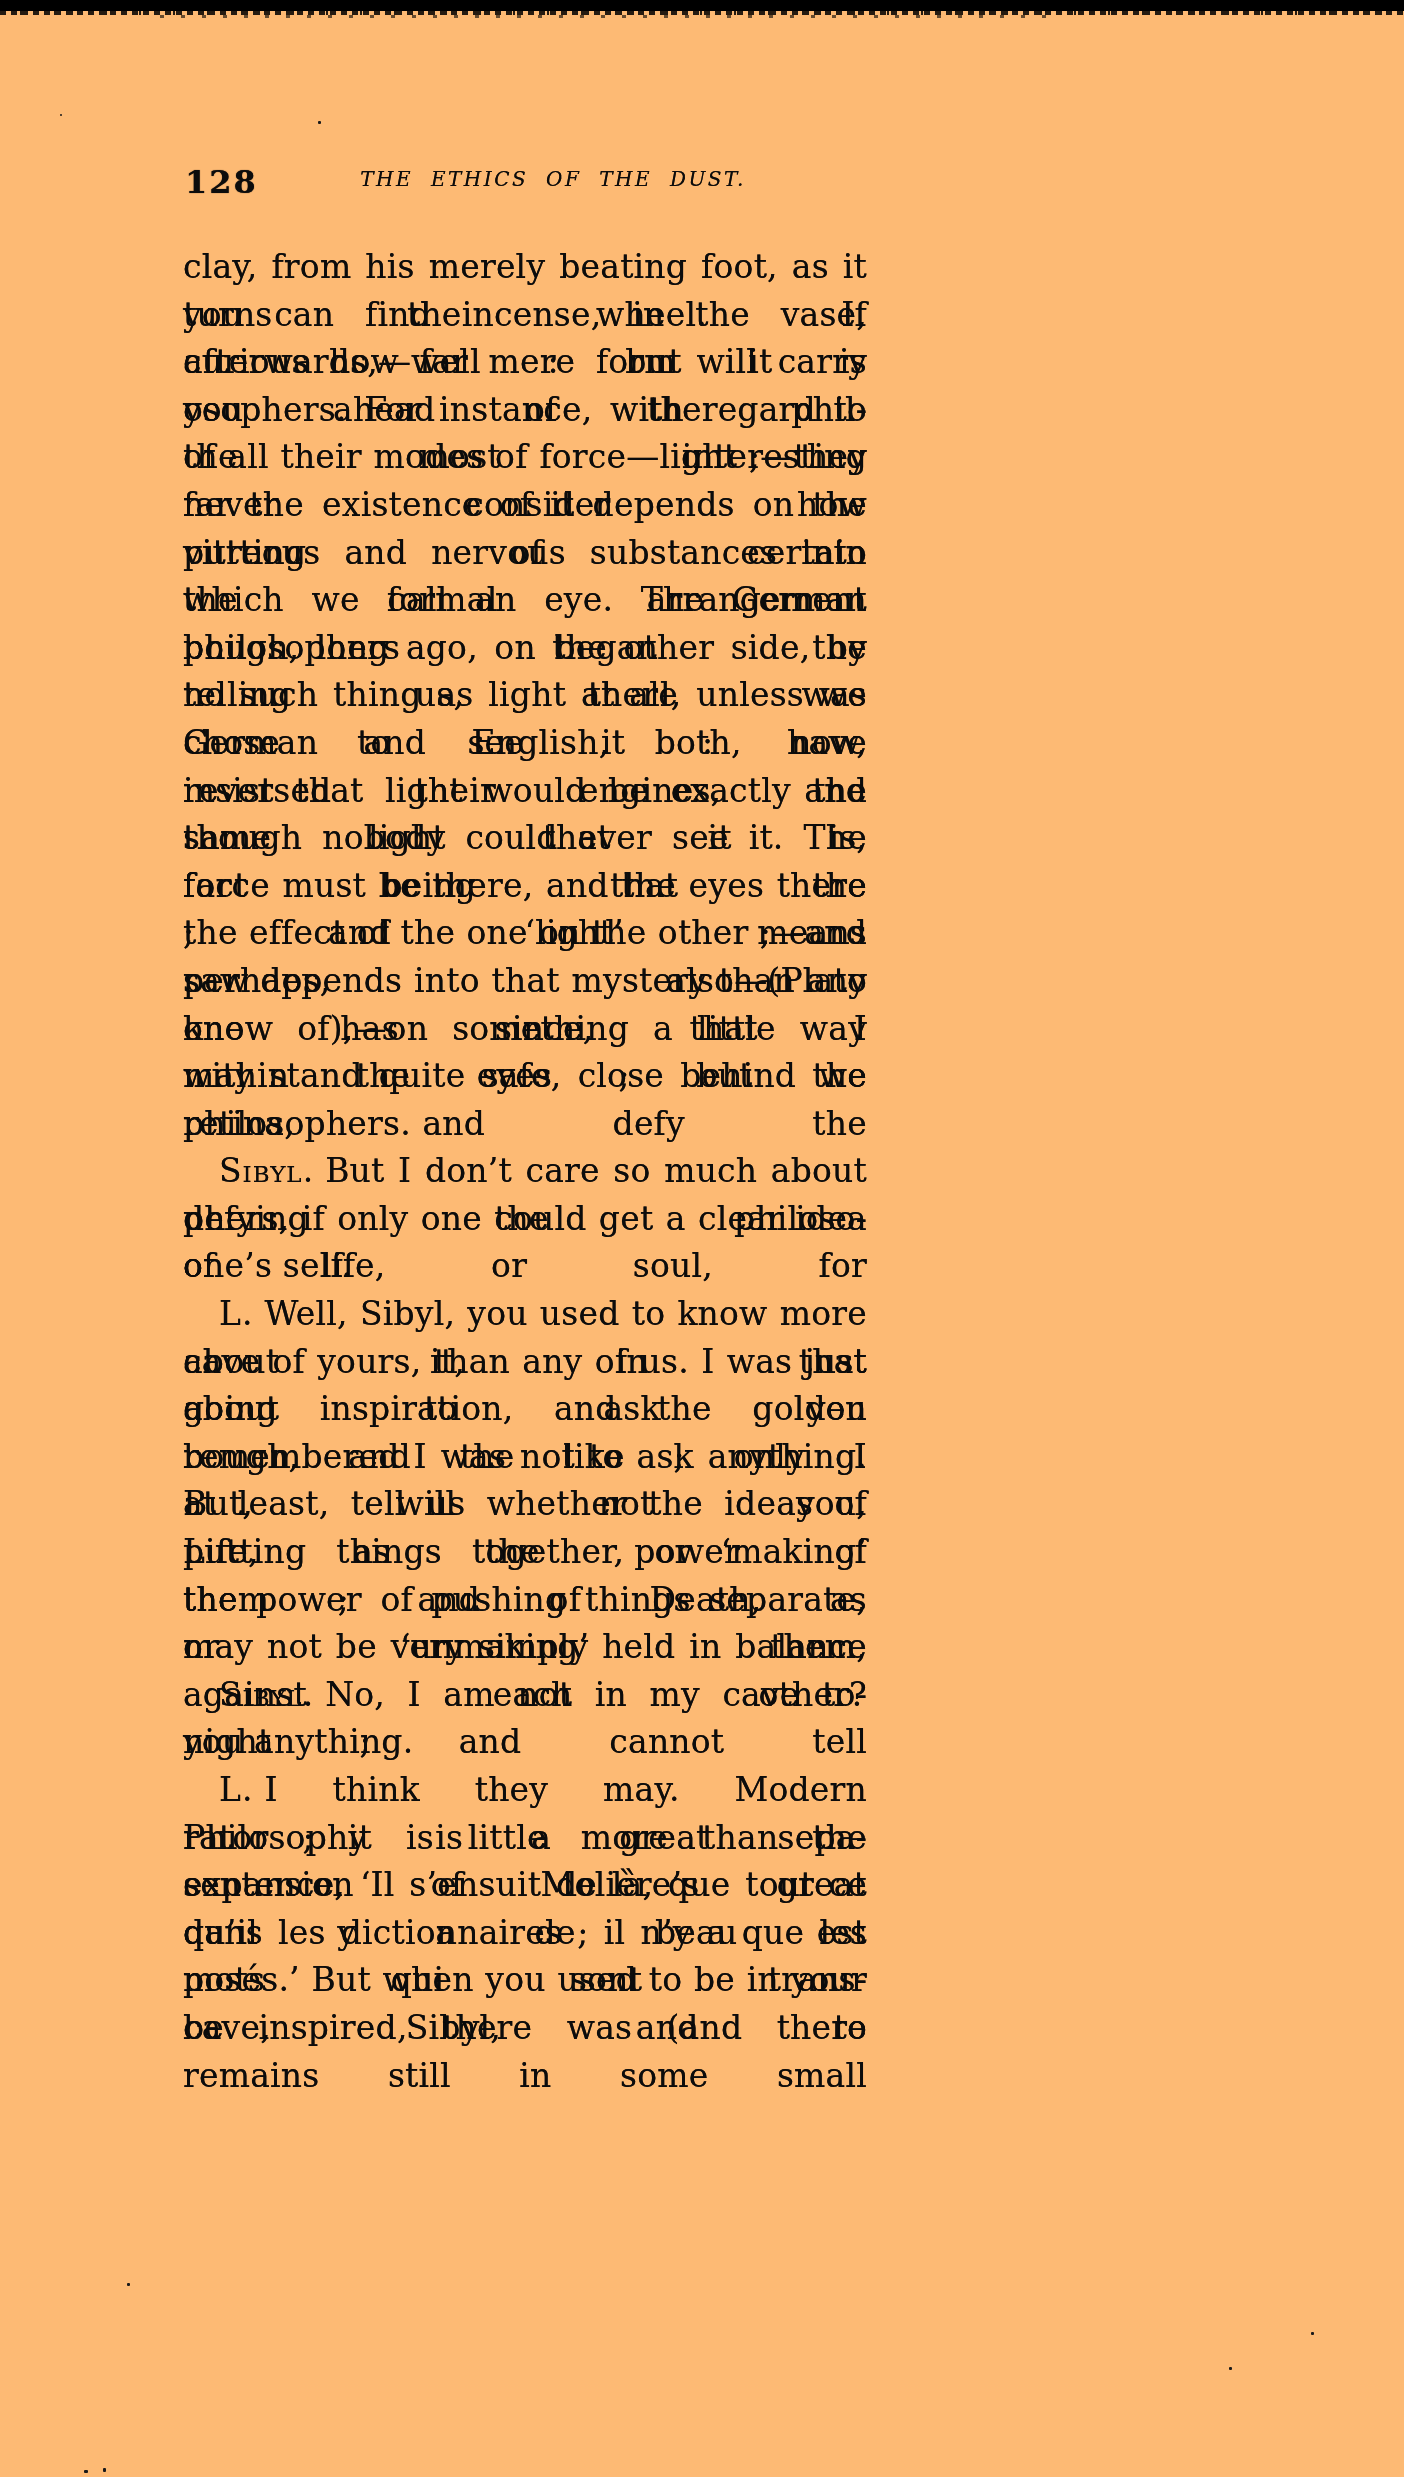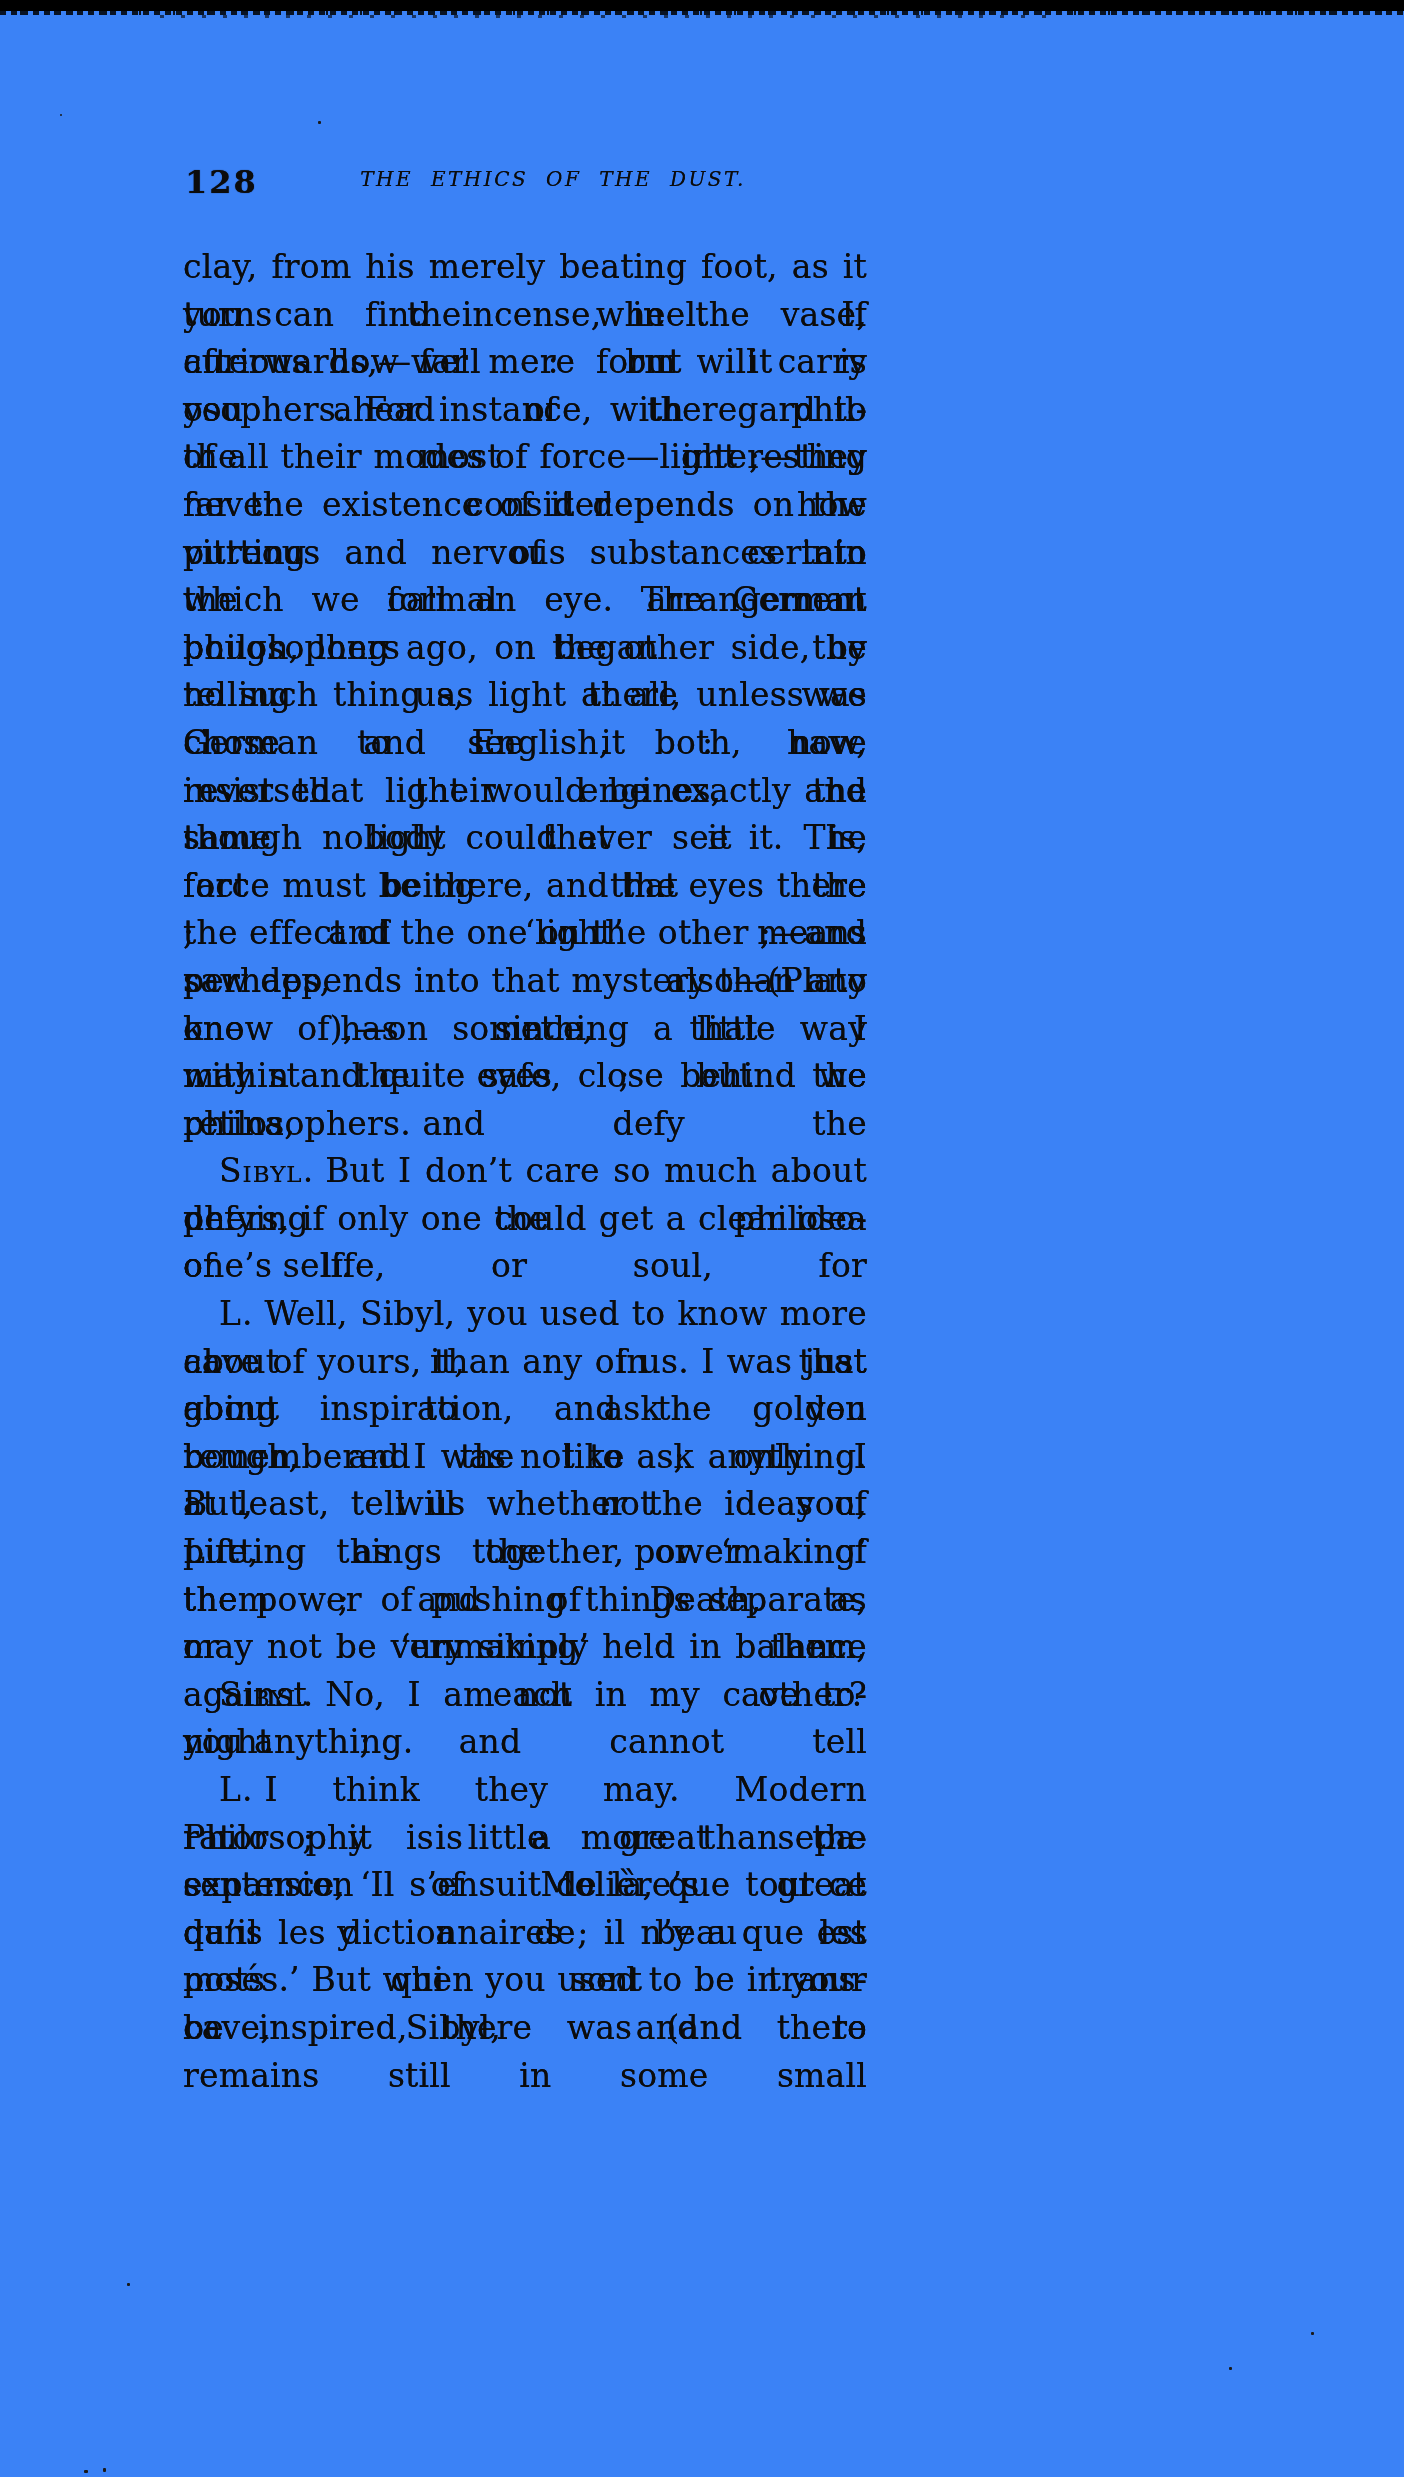--- a/index.html
+++ b/index.html
@@ -4,21 +4,21 @@
 <style>
   html, body {
     margin: 0;
     padding: 0;
     background: #ffffff;
   }
   .page {
     position: relative;
     width: 1404px;
     height: 2477px;
-    background: #3b82f6;
+    background: #fdba74;
     overflow: hidden;
     font-family: "DejaVu Serif", "Liberation Serif", serif;
     color: #0c0c0c;
   }
   
   .topbar {
     position: absolute;
     top: 0; left: 0;
     width: 1404px;
     height: 11px;

